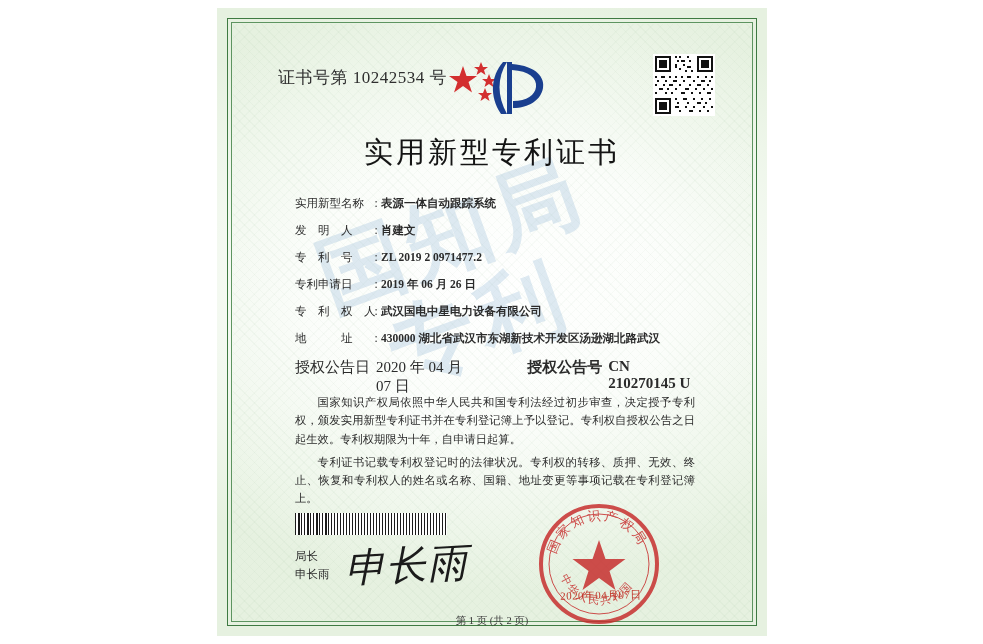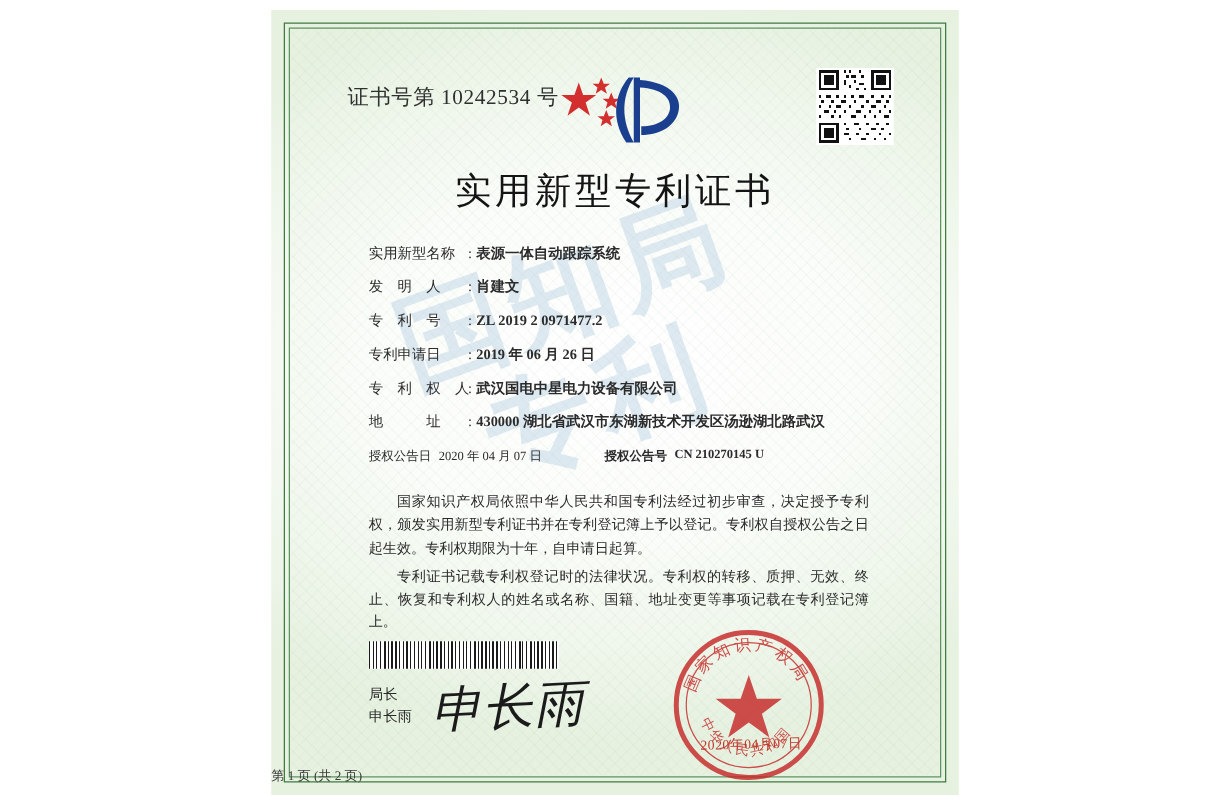--- a/index.html
+++ b/index.html
@@ -139,21 +139,22 @@
     flex: 1 1 auto;
     font-weight: bold;
   }
   .field-value .line2 {
     display: block;
     margin-top: 4px;
   }
   .grant-row {
     display: flex;
     margin-bottom: 11.5px;
-    font-size: 10px;
+    font-size: 15px;
+    justify-content: flex-end;
   }
   .grant-row .seg { display: flex; }
   .grant-row .seg-label { white-space: nowrap; }
   .grant-row .seg-val { margin-left: 6px; }
   .grant-row .seg-2 { margin-left: 50px; font-weight: bold; }
 
   
   .paras {
     position: absolute;
     left: 78px;
@@ -223,21 +224,21 @@
     font-size: 11px;
     color: #c0392b;
     letter-spacing: 0.4px;
     transform: rotate(-1deg);
   }
   
   .footer {
     position: absolute;
     left: 0; right: 0;
     bottom: 8px;
-    text-align: left;
+    text-align: center;
     font-size: 10.5px;
     color: #3a3a3a;
   }
 </style>
 </head>
 <body>
 
 <div class="page">
 
   <div class="sheet">

